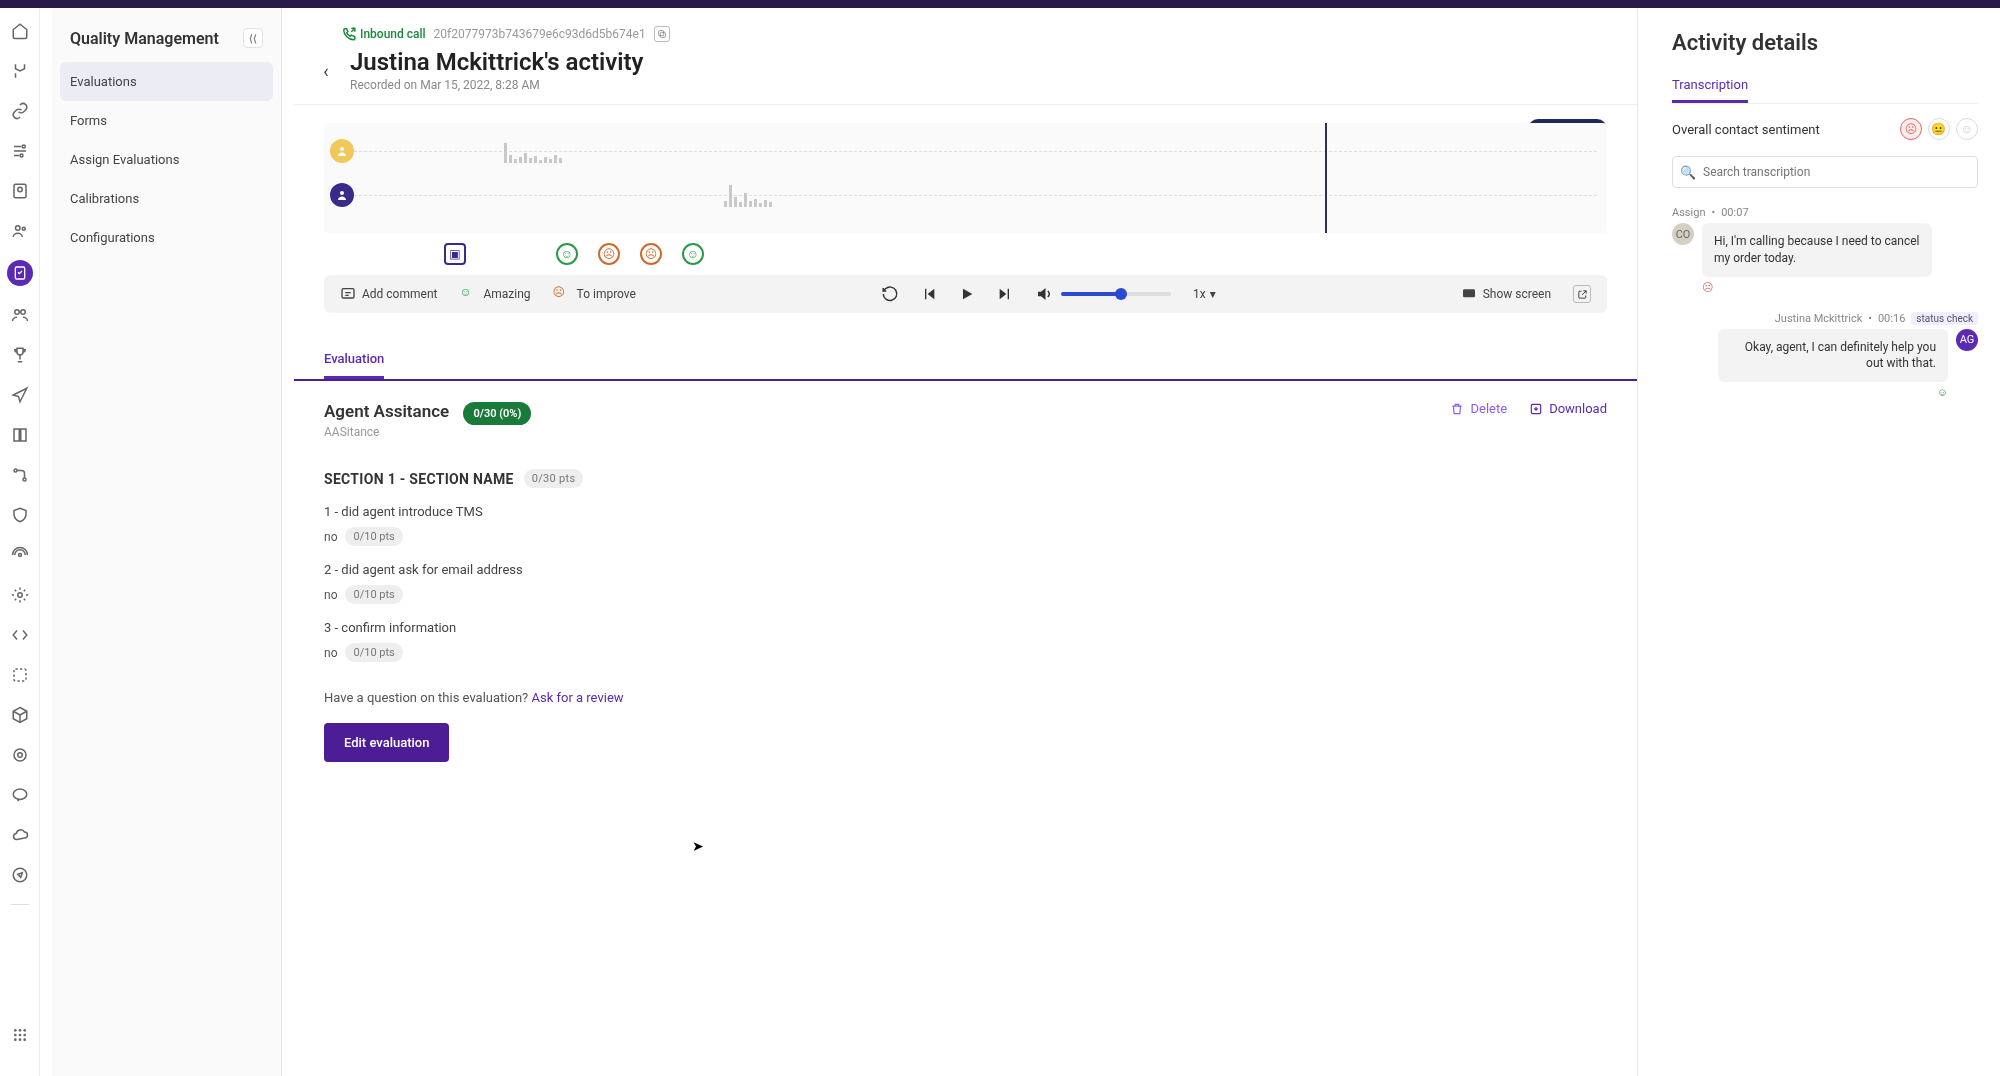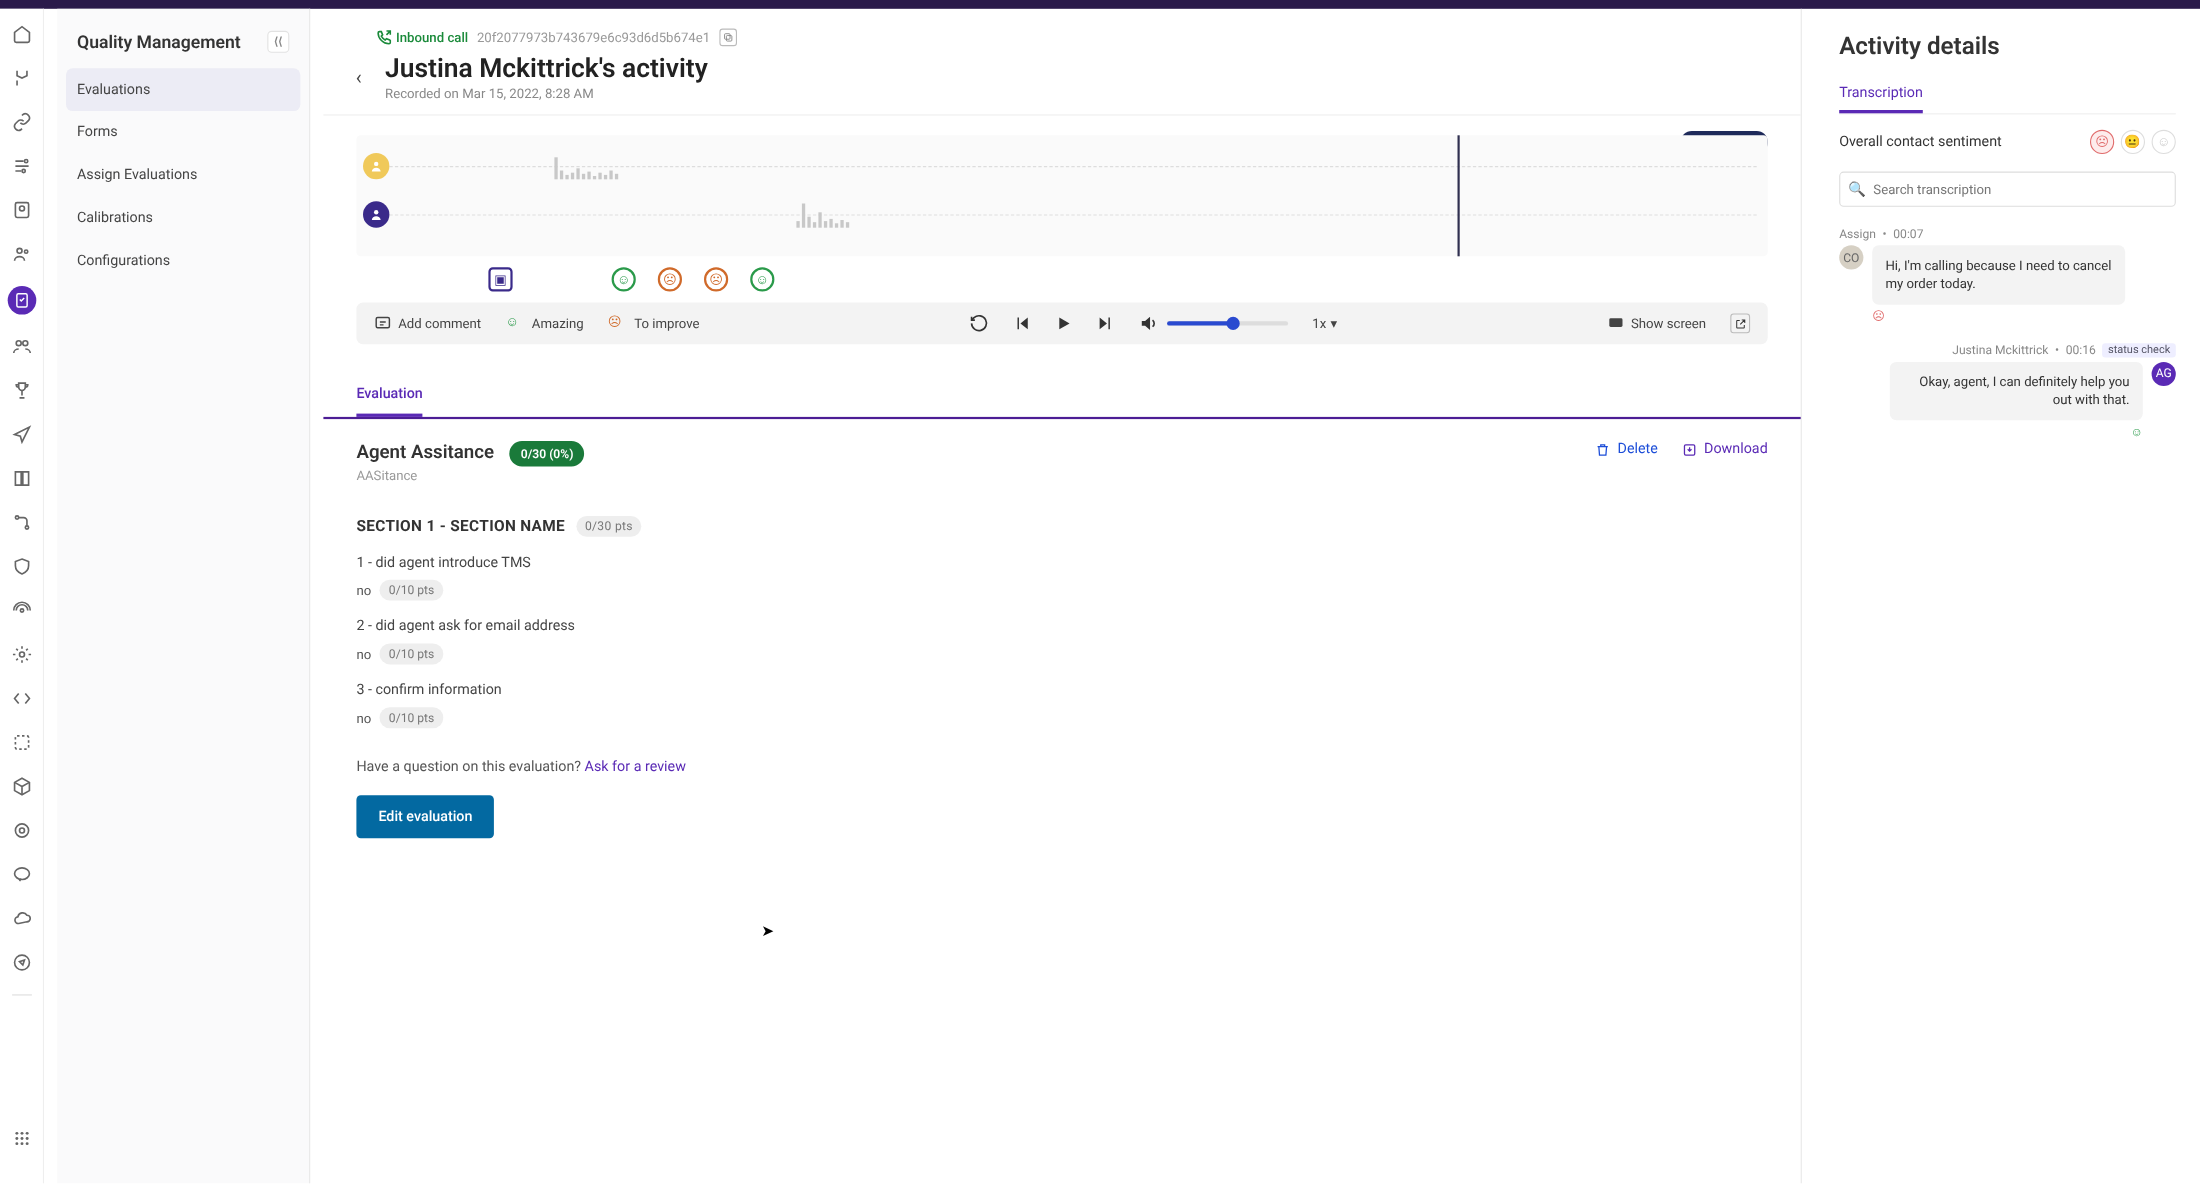--- a/index.html
+++ b/index.html
@@ -64,31 +64,31 @@
   .tabs { padding: 0 30px; border-bottom: 2px solid #4c1d95; margin-top: 10px; }
   .tabs .tab { display: inline-block; padding: 10px 0; font-size: 13px; color: #5a2ab5; border-bottom: 3px solid #5a2ab5; font-weight: 500; }
   
   .eval { padding: 20px 30px; }
   .evalhead { display: flex; align-items: flex-start; }
   .evalhead .l h3 { font-size: 17px; font-weight: 600; }
   .evalhead .l .sub { font-size: 12px; color: #999; margin-top: 4px; }
   .evalhead .badge { background: #1a7a3a; color: #fff; font-size: 11px; padding: 5px 10px; border-radius: 12px; margin-left: 10px; }
   .evalhead .spacer { flex: 1; }
   .evalhead .actbtn { display: flex; align-items: center; gap: 6px; font-size: 13px; cursor: pointer; margin-left: 22px; }
-  .evalhead .del { color: #1d4ed8; }
+  .evalhead .del { color: #8b5cf6; }
   .evalhead .dl { color: #5a2ab5; }
   .section { margin-top: 30px; }
   .section h4 { font-size: 14px; letter-spacing: .3px; color: #333; display: flex; align-items: center; gap: 10px; }
   .ptsbadge { background: #eee; color: #777; font-size: 11px; padding: 3px 8px; border-radius: 10px; font-weight: 400; }
   .q { margin-top: 16px; }
   .q .qt { font-size: 13px; color: #444; }
   .q .ans { margin-top: 8px; display: flex; align-items: center; gap: 8px; font-size: 12px; color: #555; }
   .reviewrow { margin-top: 28px; font-size: 13px; color: #555; }
   .reviewrow a { color: #5a2ab5; text-decoration: none; cursor: pointer; }
-  .editbtn { margin-top: 18px; background: #0369a1; color: #fff; border: none; padding: 12px 20px; font-size: 13px; border-radius: 4px; cursor: pointer; font-weight: 500; }
+  .editbtn { margin-top: 18px; background: #4c1d95; color: #fff; border: none; padding: 12px 20px; font-size: 13px; border-radius: 4px; cursor: pointer; font-weight: 500; }
   .cursor { position: fixed; left: 692px; top: 838px; font-size: 14px; color: #000; pointer-events: none; }
   
   .right { width: 350px; padding: 22px 22px; display: flex; flex-direction: column; }
   .right h2 { font-size: 22px; font-weight: 600; margin-bottom: 14px; }
   .rtabs { border-bottom: 1px solid #eee; margin-bottom: 14px; }
   .rtabs .rtab { display: inline-block; padding: 8px 0; font-size: 13px; color: #5a2ab5; border-bottom: 3px solid #5a2ab5; }
   .sentline { display: flex; align-items: center; justify-content: space-between; font-size: 13px; margin-bottom: 16px; }
   .senticons { display: flex; gap: 6px; }
   .senticons .si { width: 22px; height: 22px; border-radius: 50%; display: flex; align-items: center; justify-content: center; font-size: 12px; border: 1px solid; }
   .si.neg { border-color: #e06a6a; color: #e06a6a; background: #fdecec; }

